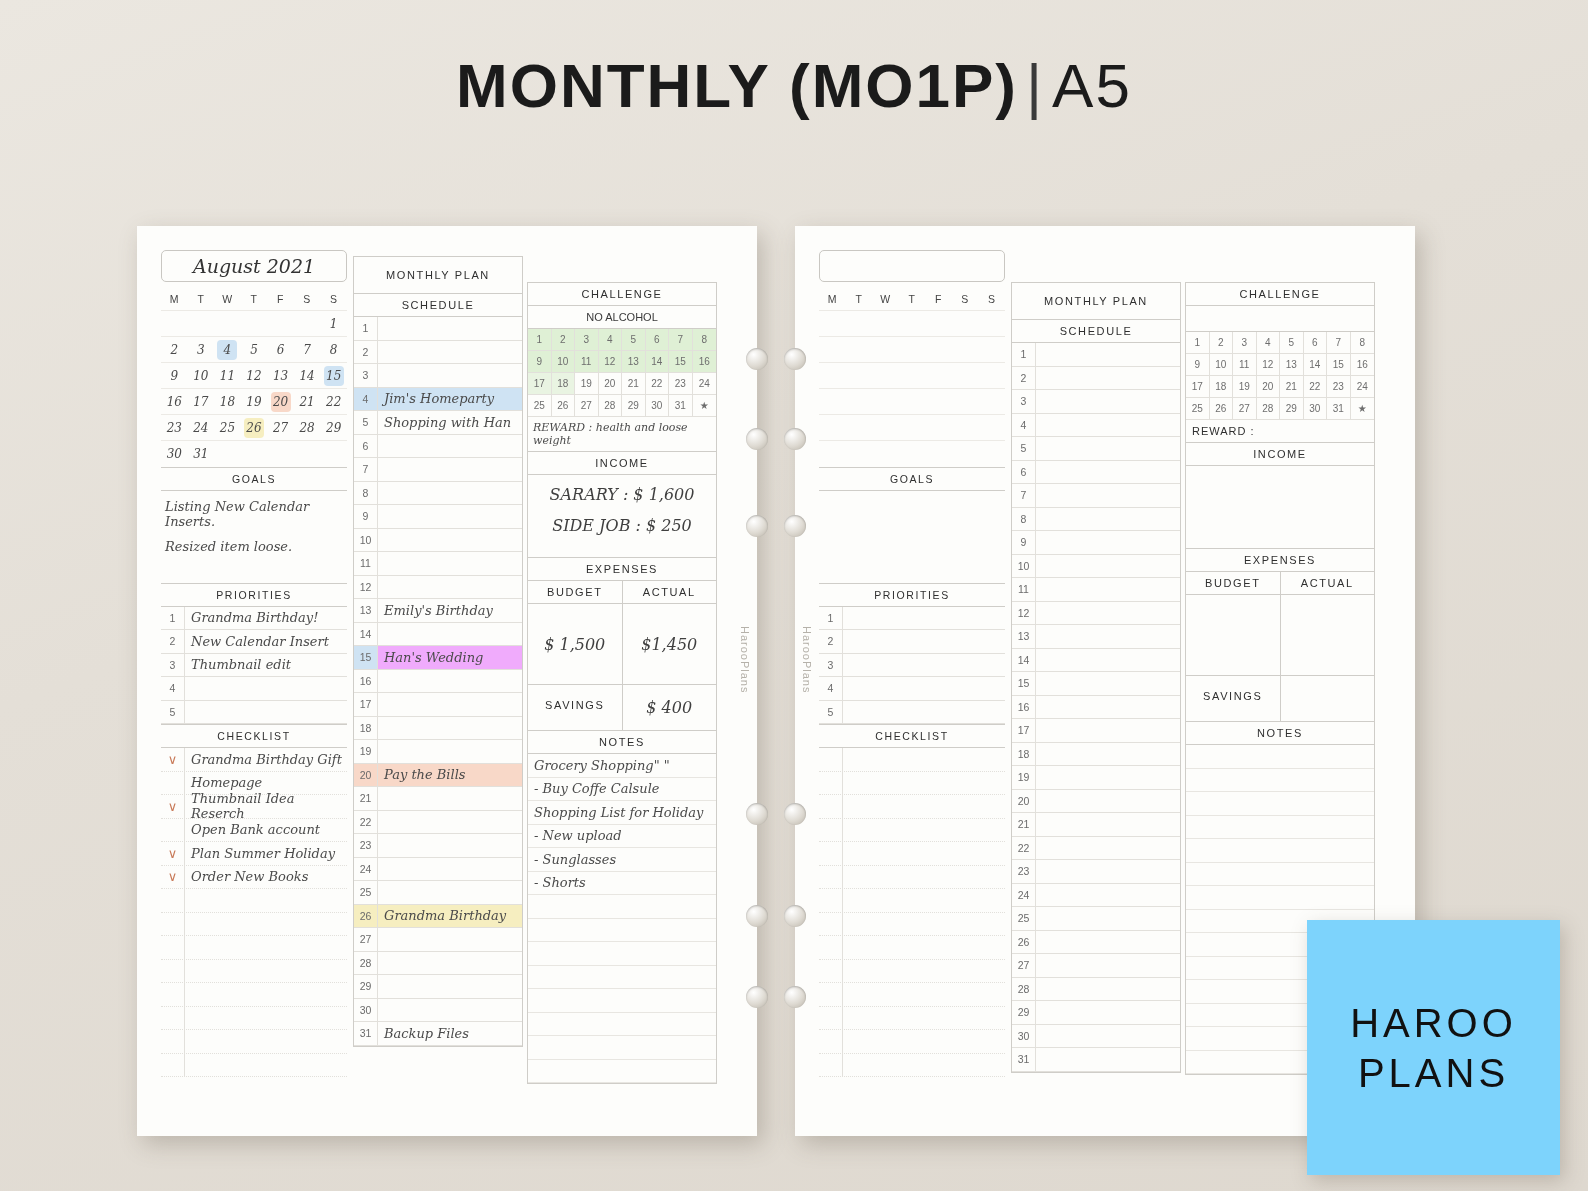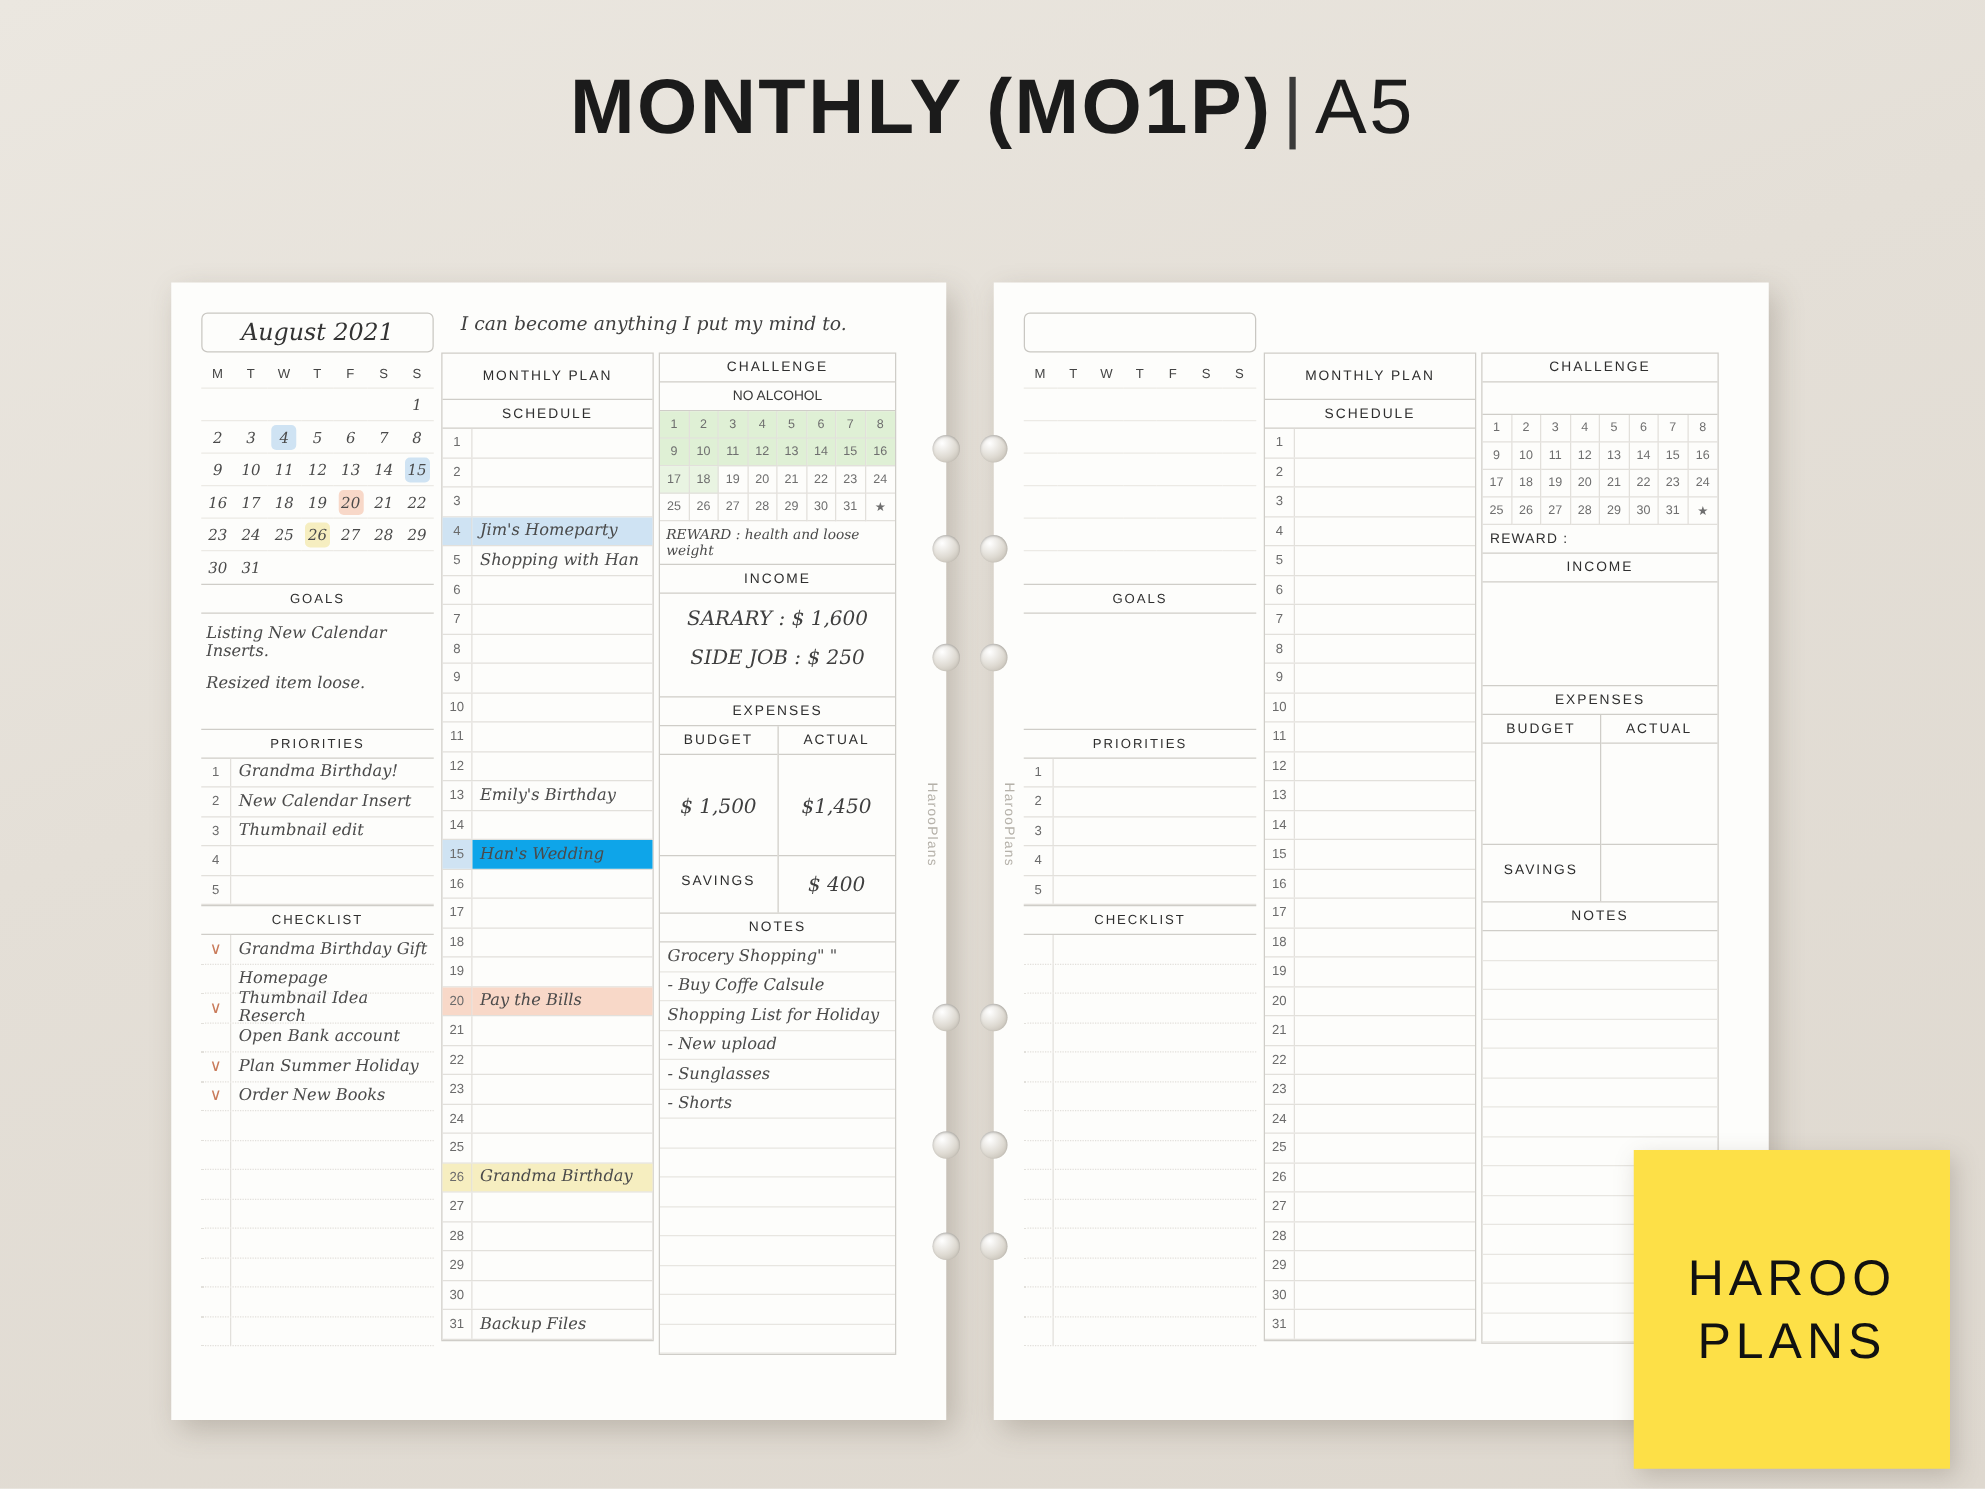--- a/index.html
+++ b/index.html
@@ -69,21 +69,21 @@
   .chall-grid div { height:22px; border-right:1px solid #e2e0db; border-bottom:1px solid #e2e0db;
                     font-size:10px; display:flex; align-items:center; justify-content:center; color:#6e6e6e;}
   .chall-grid div:nth-child(8n) { border-right:none; }
   .cg-green { background:#dff0d5; }
   .cg-green2 { background:#e9f4e2; }
 
   .money { font-family:"DejaVu Serif", serif; font-style:italic; font-size:16px; color:#3f3f3f; text-align:center; }
 
   
   .logo-card { position:absolute; left:1307px; top:920px; width:253px; height:255px;
-               background:#fde047; box-shadow:4px 6px 18px rgba(90,80,65,.25);
+               background:#7dd3fc; box-shadow:4px 6px 18px rgba(90,80,65,.25);
                display:flex; flex-direction:column; align-items:center; justify-content:center; }
   .logo-card div { font-size:40px; letter-spacing:4px; color:#111; line-height:1.25; font-weight:500;}
   .check { color:#c97b5a; font-size:13px; font-family:"DejaVu Serif",serif; }
 </style>
 </head>
 <body>
 
 <div class="header">
   <div class="title-line">
     <span>MONTHLY (MO1P)</span><span class="pipe">|</span><span class="thin">A5</span>
@@ -249,21 +249,20 @@
             <span class="cell hand"></span>
           </div>
           <div class="row" style="border-bottom: 1px dotted rgb(226, 224, 219);">
             <span class="num check"></span>
             <span class="cell hand"></span>
           </div>
         </div>
     </div>
 
     <div class="sheet" style="left:216px; top:24px; width:170px;">
-      <div class="quote" style="width:340px; height:26px;">I can become anything I put my mind to.</div>
       <div class="bx" style="margin-top:6px;">
         <div class="hdr" style="padding:12px 0;">MONTHLY PLAN</div>
         <div class="hdr">SCHEDULE</div>
         <div id="sched-l">
             <div class="row">
               <span class="num" style="">1</span>
               <span class="cell hand" style="height:100%;display:flex;align-items:center;"></span>
             </div>
             <div class="row">
               <span class="num" style="">2</span>
@@ -312,21 +311,21 @@
             <div class="row">
               <span class="num" style="">13</span>
               <span class="cell hand" style="height:100%;display:flex;align-items:center;">Emily's Birthday</span>
             </div>
             <div class="row">
               <span class="num" style="">14</span>
               <span class="cell hand" style="height:100%;display:flex;align-items:center;"></span>
             </div>
             <div class="row">
               <span class="num" style="background:#cfe3f3;">15</span>
-              <span class="cell hand" style="background:#0ea5e9;height:100%;display:flex;align-items:center;text-align:center;">Han's Wedding</span>
+              <span class="cell hand" style="background:#f0abfc;height:100%;display:flex;align-items:center;text-align:center;">Han's Wedding</span>
             </div>
             <div class="row">
               <span class="num" style="">16</span>
               <span class="cell hand" style="height:100%;display:flex;align-items:center;"></span>
             </div>
             <div class="row">
               <span class="num" style="">17</span>
               <span class="cell hand" style="height:100%;display:flex;align-items:center;"></span>
             </div>
             <div class="row">

